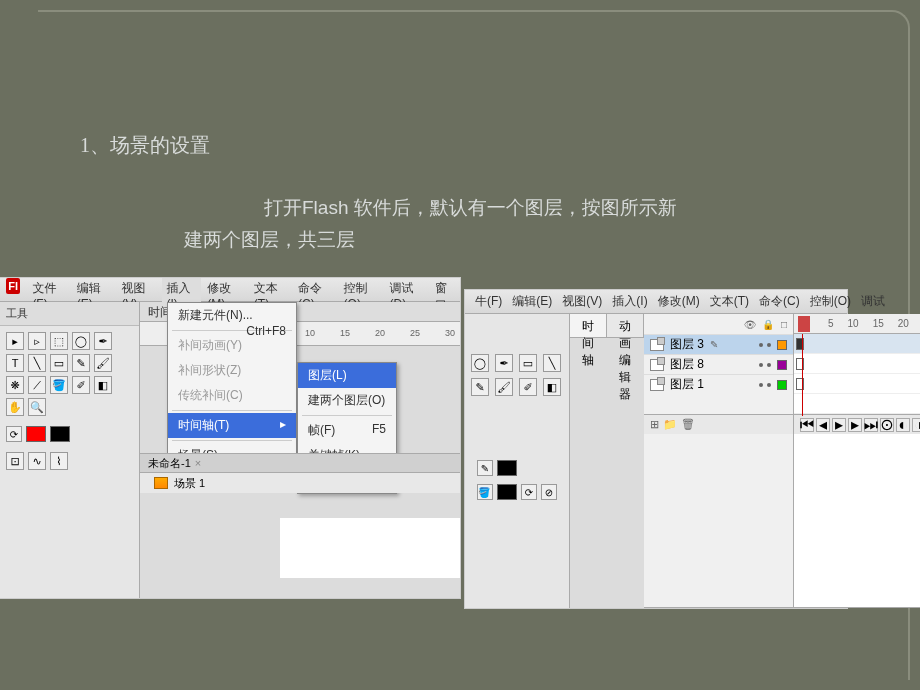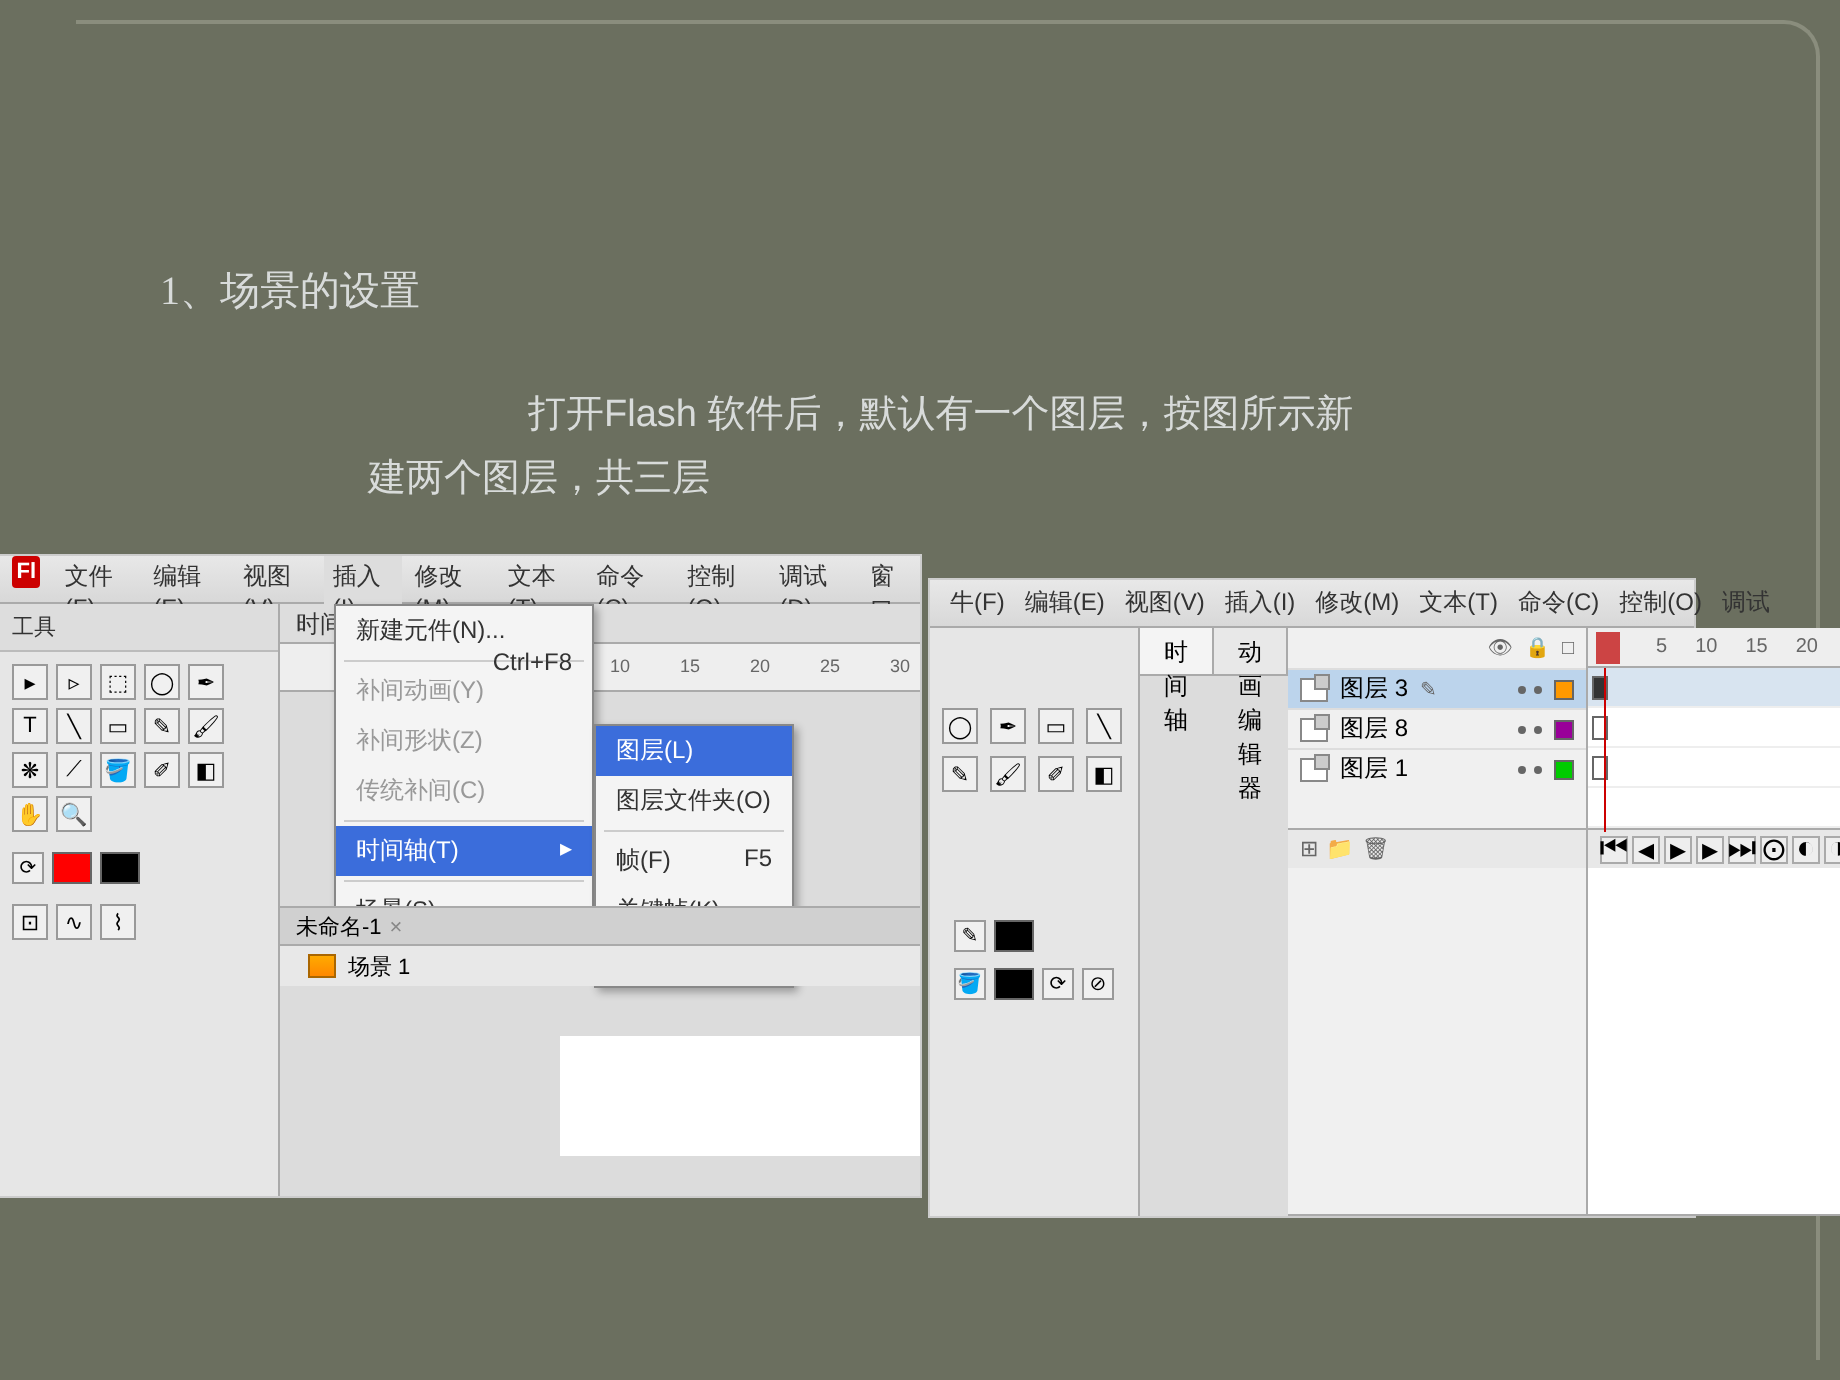--- a/index.html
+++ b/index.html
@@ -172,21 +172,21 @@
     <div class="drop-sep"></div>
     <div class="drop-item hl">
         <span>时间轴(T)</span>
         <span>▸</span>
       </div>
     <div class="drop-sep"></div>
     <div class="drop-item en">场景(S)</div>
   </div>
   <div class="sub">
     <div class="sub-item hl">图层(L)</div>
-    <div class="sub-item">图层文件夹(O)</div>
+    <div class="sub-item">建两个图层(O)</div>
     <div class="sub-sep"></div>
     <div class="sub-item">
         <span>帧(F)</span>
         <span>F5</span>
       </div>
     <div class="sub-item">关键帧(K)</div>
     <div class="sub-item">空白关键帧(B)</div>
   </div>
   <div class="tab-unnamed"><span>未命名-1</span><span class="x">×</span></div>
   <div class="scene-row">

